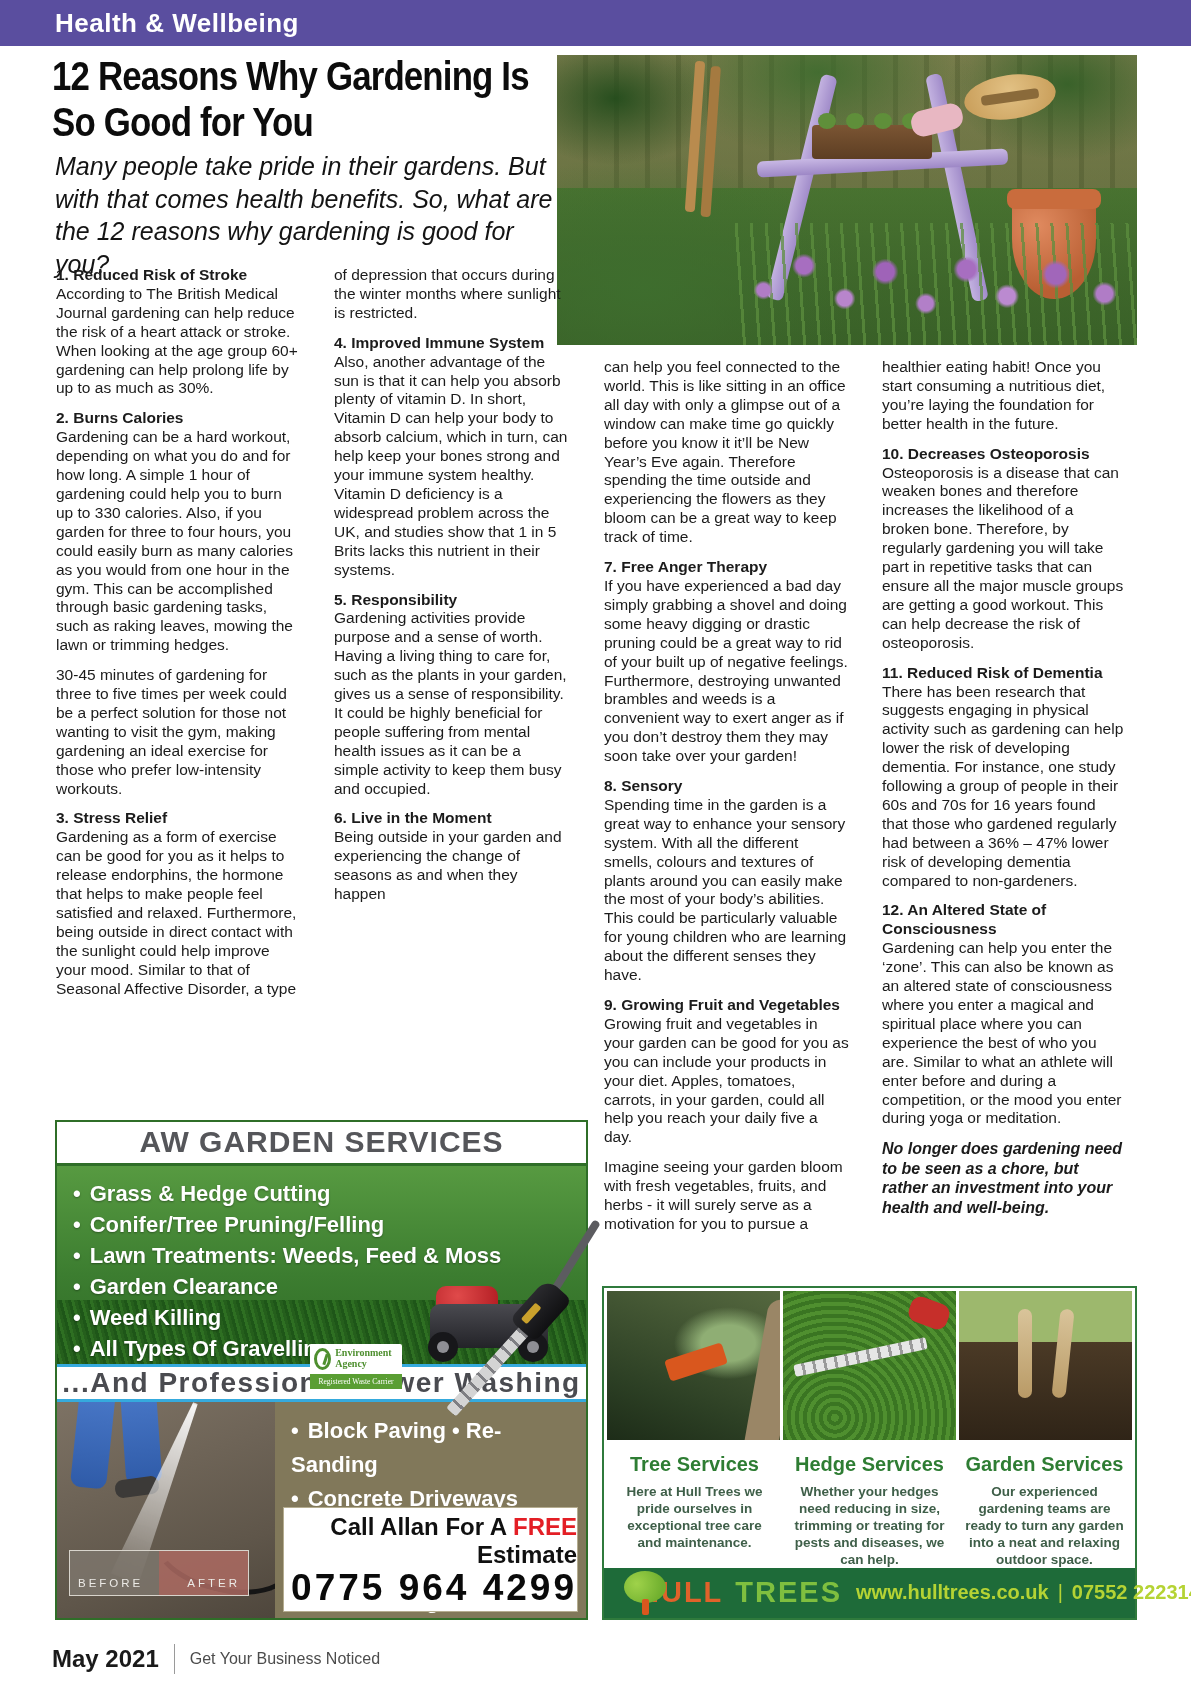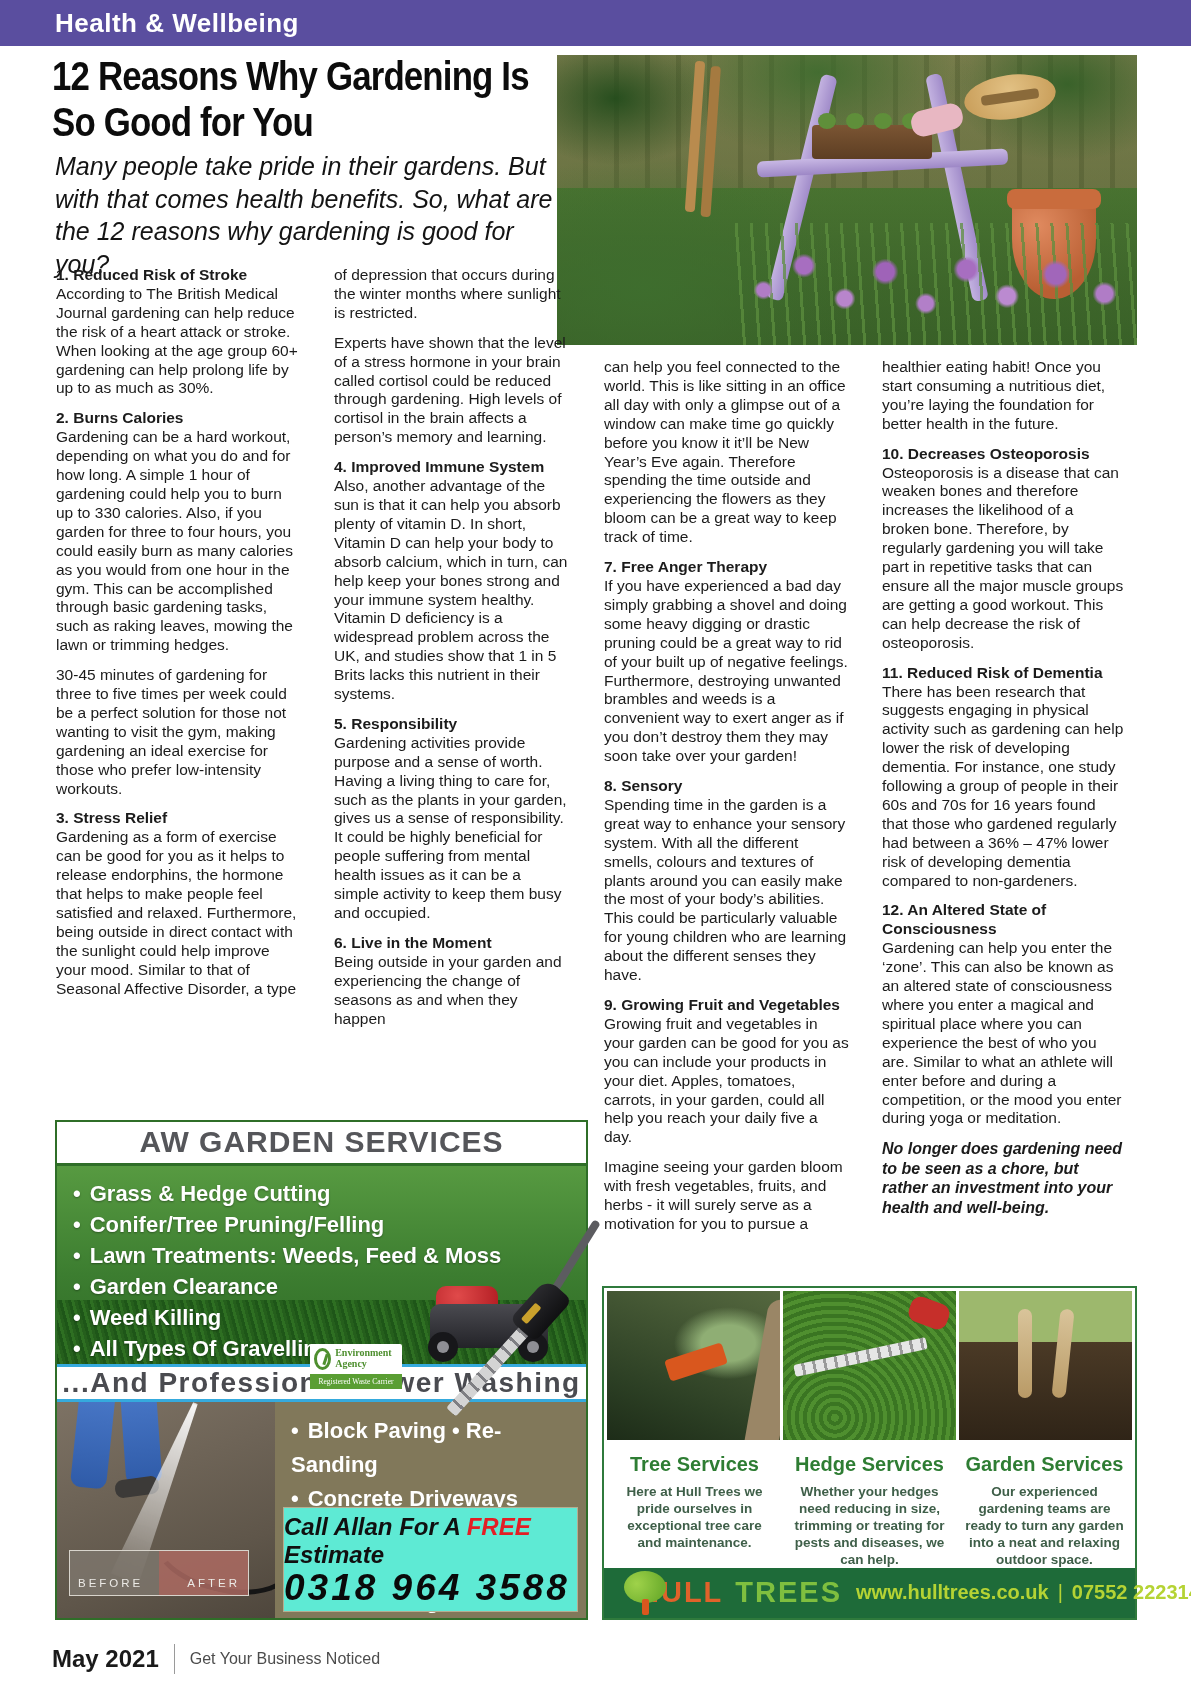--- a/index.html
+++ b/index.html
@@ -109,22 +109,22 @@
          clip-path:polygon(42% 0,58% 0,100% 100%,0 100%);filter:blur(1px);}
   .hose{position:absolute;right:-18px;bottom:26px;width:130px;height:64px;border:5px solid #151515;border-radius:50%;
         border-top-color:transparent;border-left-color:transparent;transform:rotate(14deg);}
   .ba{position:absolute;left:12px;bottom:22px;display:flex;width:178px;height:44px;border:1px solid #d8d4cc;}
   .ba div{flex:1;display:flex;align-items:flex-end;color:#eceae6;font-size:11.5px;letter-spacing:3px;padding:0 0 6px 8px;}
   .ba .bb{background:rgba(125,117,108,.85);}
   .ba .aa{background:rgba(171,106,98,.85);justify-content:flex-end;padding:0 8px 6px 0;}
   .aw-khaki{flex:1;background:#81785a;position:relative;padding:12px 0 0 16px;box-sizing:border-box;}
   .pw-list{list-style:none;margin:0;padding:0;}
   .pw-list li{color:#fff;font-weight:700;font-size:22px;line-height:34px;}
-  .call-box{position:absolute;left:8px;right:8px;bottom:6px;background:#5eead4;border:1px solid #b5ad90;
-            text-align:left;padding:5px 0 3px;font-style:italic;}
+  .call-box{position:absolute;left:8px;right:8px;bottom:6px;background:#ffffff;border:1px solid #b5ad90;
+            text-align:right;padding:5px 0 3px;}
   .call-line{font-size:24px;font-weight:800;color:#101010;}
   .free{color:#e31e25;}
   .phone{font-size:37px;font-weight:800;letter-spacing:3px;color:#0a0a0a;line-height:1.05;}
 
   
   .hull{position:absolute;left:602px;top:1286px;width:535px;height:334px;border:2px solid #2f7a3c;
         background:#fff;box-sizing:border-box;display:flex;flex-direction:column;}
   .hull-photos{display:flex;gap:3px;padding:3px;height:172px;box-sizing:border-box;}
   .hp{flex:1;position:relative;overflow:hidden;}
   .hp1{background:radial-gradient(90px 60px at 70% 35%,#8fae74 0 30%,transparent 60%),
@@ -196,21 +196,20 @@
       <div class="blk h">1. Reduced Risk of Stroke</div>
       <div class="blk p">According to The British Medical Journal gardening can help reduce the risk of a heart attack or stroke. When looking at the age group 60+ gardening can help prolong life by up to as much as 30%.</div>
       <div class="blk h">2. Burns Calories</div>
       <div class="blk p">Gardening can be a hard workout, depending on what you do and for how long. A simple 1 hour of gardening could help you to burn up to 330 calories. Also, if you garden for three to four hours, you could easily burn as many calories as you would from one hour in the gym. This can be accomplished through basic gardening tasks, such as raking leaves, mowing the lawn or trimming hedges.</div>
       <div class="blk p">30-45 minutes of gardening for three to five times per week could be a perfect solution for those not wanting to visit the gym, making gardening an ideal exercise for those who prefer low-intensity workouts.</div>
       <div class="blk h">3. Stress Relief</div>
       <div class="blk p">Gardening as a form of exercise can be good for you as it helps to release endorphins, the hormone that helps to make people feel satisfied and relaxed. Furthermore, being outside in direct contact with the sunlight could help improve your mood. Similar to that of Seasonal Affective Disorder, a type</div>
     </div>
   <div class="col c2">
       <div class="blk p">of depression that occurs during the winter months where sunlight is restricted.</div>
-      <div class="blk p">Experts have shown that the level of a stress hormone in your brain called cortisol could be reduced through gardening. High levels of cortisol in the brain affects a person’s memory and learning.</div>
       <div class="blk h">4. Improved Immune System</div>
       <div class="blk p">Also, another advantage of the sun is that it can help you absorb plenty of vitamin D. In short, Vitamin D can help your body to absorb calcium, which in turn, can help keep your bones strong and your immune system healthy. Vitamin D deficiency is a widespread problem across the UK, and studies show that 1 in 5 Brits lacks this nutrient in their systems.</div>
       <div class="blk h">5. Responsibility</div>
       <div class="blk p">Gardening activities provide purpose and a sense of worth. Having a living thing to care for, such as the plants in your garden, gives us a sense of responsibility. It could be highly beneficial for people suffering from mental health issues as it can be a simple activity to keep them busy and occupied.</div>
       <div class="blk h">6. Live in the Moment</div>
       <div class="blk p">Being outside in your garden and experiencing the change of seasons as and when they happen</div>
     </div>
   <div class="col c3">
       <div class="blk p">can help you feel connected to the world. This is like sitting in an office all day with only a glimpse out of a window can make time go quickly before you know it it’ll be New Year’s Eve again. Therefore spending the time outside and experiencing the flowers as they bloom can be a great way to keep track of time.</div>
       <div class="blk h">7. Free Anger Therapy</div>
@@ -279,21 +278,21 @@
       <div class="aw-khaki">
         <ul class="pw-list">
             <li>Block Paving • Re-Sanding</li>
             <li>Concrete Driveways</li>
             <li>Conservatories</li>
             <li>Blocked Drains</li>
             <li>Weed Killing</li>
           </ul>
         <div class="call-box">
           <div class="call-line"><span>Call Allan For A </span><span class="free">FREE</span><span> Estimate</span></div>
-          <div class="phone">0318 964 3588</div>
+          <div class="phone">0775 964 4299</div>
         </div>
       </div>
     </div>
   </section>
 
   <section class="hull">
     <div class="hull-photos">
       <div class="hp hp1">
           <div class="branch"></div>
           <div class="saw"></div>

